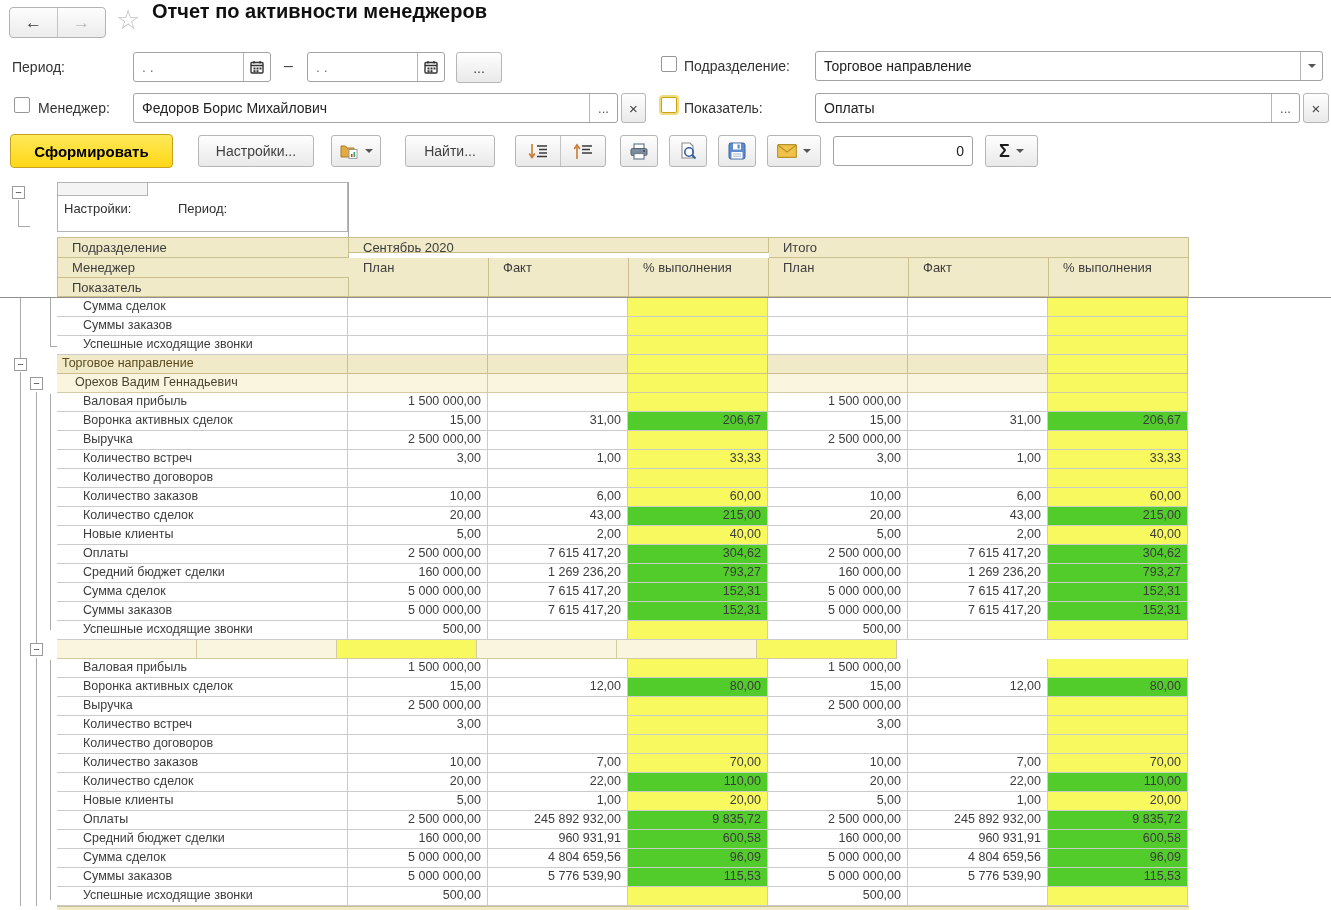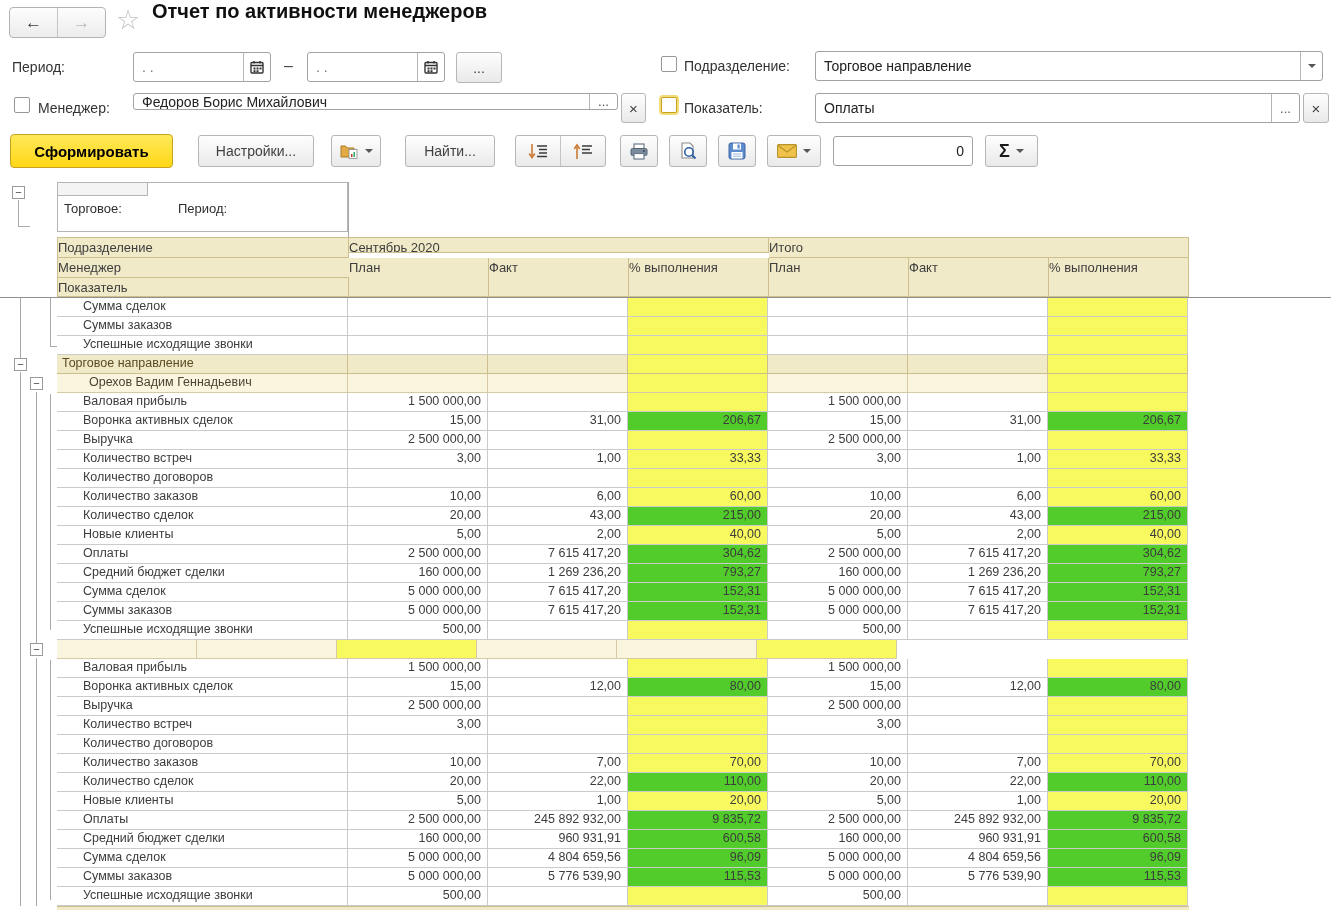--- a/index.html
+++ b/index.html
@@ -29,38 +29,38 @@
   .sortgroup{display:flex;border:1px solid #b6b6b6;border-radius:3px;background:linear-gradient(#fefefe,#e9e9e9);overflow:hidden}
   .sorthalf{width:44px;display:flex;align-items:center;justify-content:center;cursor:pointer}
   .sorthalf+.sorthalf{border-left:1px solid #c4c4c4}
   .counter{border:1px solid #a2a2a2;border-radius:3px;background:#fff;display:flex;align-items:center}
   .counter input{border:0;outline:0;width:100%;text-align:right;font:14px "Liberation Sans",sans-serif;color:#222;padding:0 8px;background:transparent}
   .sigma{font-size:18px;font-weight:700;color:#1a1a1a}
   
   .gline{position:absolute;background:#a9a9a9}
   .hline-div{position:absolute;left:0;top:297px;width:1331px;height:1px;background:#8f8f8f}
   .hcell{position:absolute;box-sizing:border-box;background:var(--beige);border-right:1px solid #cdbf8d;border-bottom:1px solid #cdbf8d;
-         font-size:13px;color:#3d3d3d;padding:2px 0;white-space:nowrap;overflow:hidden}
+         font-size:13px;color:#3d3d3d;padding:2px 14px;white-space:nowrap;overflow:hidden}
   .pcell{position:absolute;box-sizing:border-box;background:#fff;border:1px solid #b4b4b4;font-size:13px;color:#2e2e2e}
   .ptext{position:absolute;font-size:13px;color:#2e2e2e;white-space:nowrap}
   .expander{position:absolute;width:13px;height:13px;border:1px solid #9a9a9a;background:#fff;color:#444;
             font-size:11px;line-height:11px;text-align:center;cursor:pointer;box-sizing:border-box}
   
   #rows{position:absolute;left:57px;top:298px;width:1132px}
   .trow{display:flex;height:19px;box-sizing:border-box}
   .trow .c{box-sizing:border-box;border-right:1px solid #cbcbcb;border-bottom:1px solid #cbcbcb;
            font-size:12.5px;line-height:17.5px;color:#3c3c3c;white-space:nowrap;overflow:hidden;background:#fff}
   .c.label{width:291px;padding-left:26px}
   .c.num{width:140px;text-align:right;padding-right:6px}
   .c.pct{width:140px;text-align:right;padding-right:6px;background:var(--yellow)}
   .c.pct.green{background:var(--green)}
   .trow.dept .c{background:var(--beige);border-color:#cdbf8d}
   .trow.dept .c.label{padding-left:5px;color:#5a4a20}
   .trow.mgr .c{background:var(--cream);border-color:#d6caa2}
-  .trow.mgr .c.label{padding-left:32px;color:#4a4430}
+  .trow.mgr .c.label{padding-left:18px;color:#4a4430}
   .trow.dept .c.pct,.trow.mgr .c.pct{background:var(--yellow)}
   .partial{position:absolute;left:57px;top:906px;width:1132px;height:4px;background:var(--beige);border-top:1px solid #cdbf8d;box-sizing:border-box}
   svg{display:block}
 </style>
 </head>
 <body>
 
 <div class="abs navgroup" style="left:9px;top:7px;width:97px;height:31px">
   <div class="navbtn">
       <span>←</span>
@@ -112,21 +112,21 @@
 <div class="abs flabel" style="left:684px;top:58px">Подразделение:</div>
 <div class="abs field" style="left:815px;top:51px;width:508px;height:30px">
   <input value="Торговое направление" style="">
   <div class="seg" style="width:21px">
       <span class="caret"></span>
     </div>
 </div>
 
 <div class="abs cb" style="left:14px;top:97px"></div>
 <div class="abs flabel" style="left:38px;top:100px">Менеджер:</div>
-<div class="abs field" style="left:133px;top:93px;width:485px;height:17px">
+<div class="abs field" style="left:133px;top:93px;width:485px;height:30px">
   <input value="Федоров Борис Михайлович" style="">
   <div class="seg" style="width:27px">...</div>
 </div>
 <div class="abs btn" style="left:621px;top:93px;width:25px;height:30px;font-size:15px">
     <span>×</span>
   </div>
 
 <div class="abs cb gold" style="left:661px;top:97px"></div>
 <div class="abs flabel" style="left:684px;top:100px">Показатель:</div>
 <div class="abs field" style="left:815px;top:93px;width:485px;height:30px">
@@ -210,21 +210,21 @@
   <input value="0" style="">
 </div>
 <div class="abs btn" style="left:985px;top:135px;width:53px;height:32px">
   <span class="sigma">Σ</span>
   <span class="caret"></span>
 </div>
 
 <div class="pcell" style="left:57px;top:182px;width:91px;height:14px;background:#f4f4f4"></div>
 <div class="pcell" style="left:57px;top:182px;width:291px;height:50px;background:transparent"></div>
 <div class="gline" style="left:348px;top:182px;width:1px;height:55px"></div>
-<div class="ptext" style="left:64px;top:201px">Торговое:</div>
+<div class="ptext" style="left:64px;top:201px">Настройки:</div>
 <div class="ptext" style="left:178px;top:201px">Период:</div>
 <div class="ptext" style="left:240px;top:201px"></div>
 
 <div class="expander" style="left:12px;top:186px"><span>−</span></div>
 <div class="gline" style="left:18px;top:200px;width:1px;height:26px"></div>
 <div class="gline" style="left:18px;top:226px;width:12px;height:1px"></div>
 
 <div class="gline" style="left:57px;top:237px;width:1132px;height:1px;background:#cdbf8d"></div>
 <div class="gline" style="left:57px;top:237px;width:1px;height:60px;background:#cdbf8d"></div>
 <div class="hcell" style="left:58px;top:238px;width:291px;height:20px">Подразделение</div>

